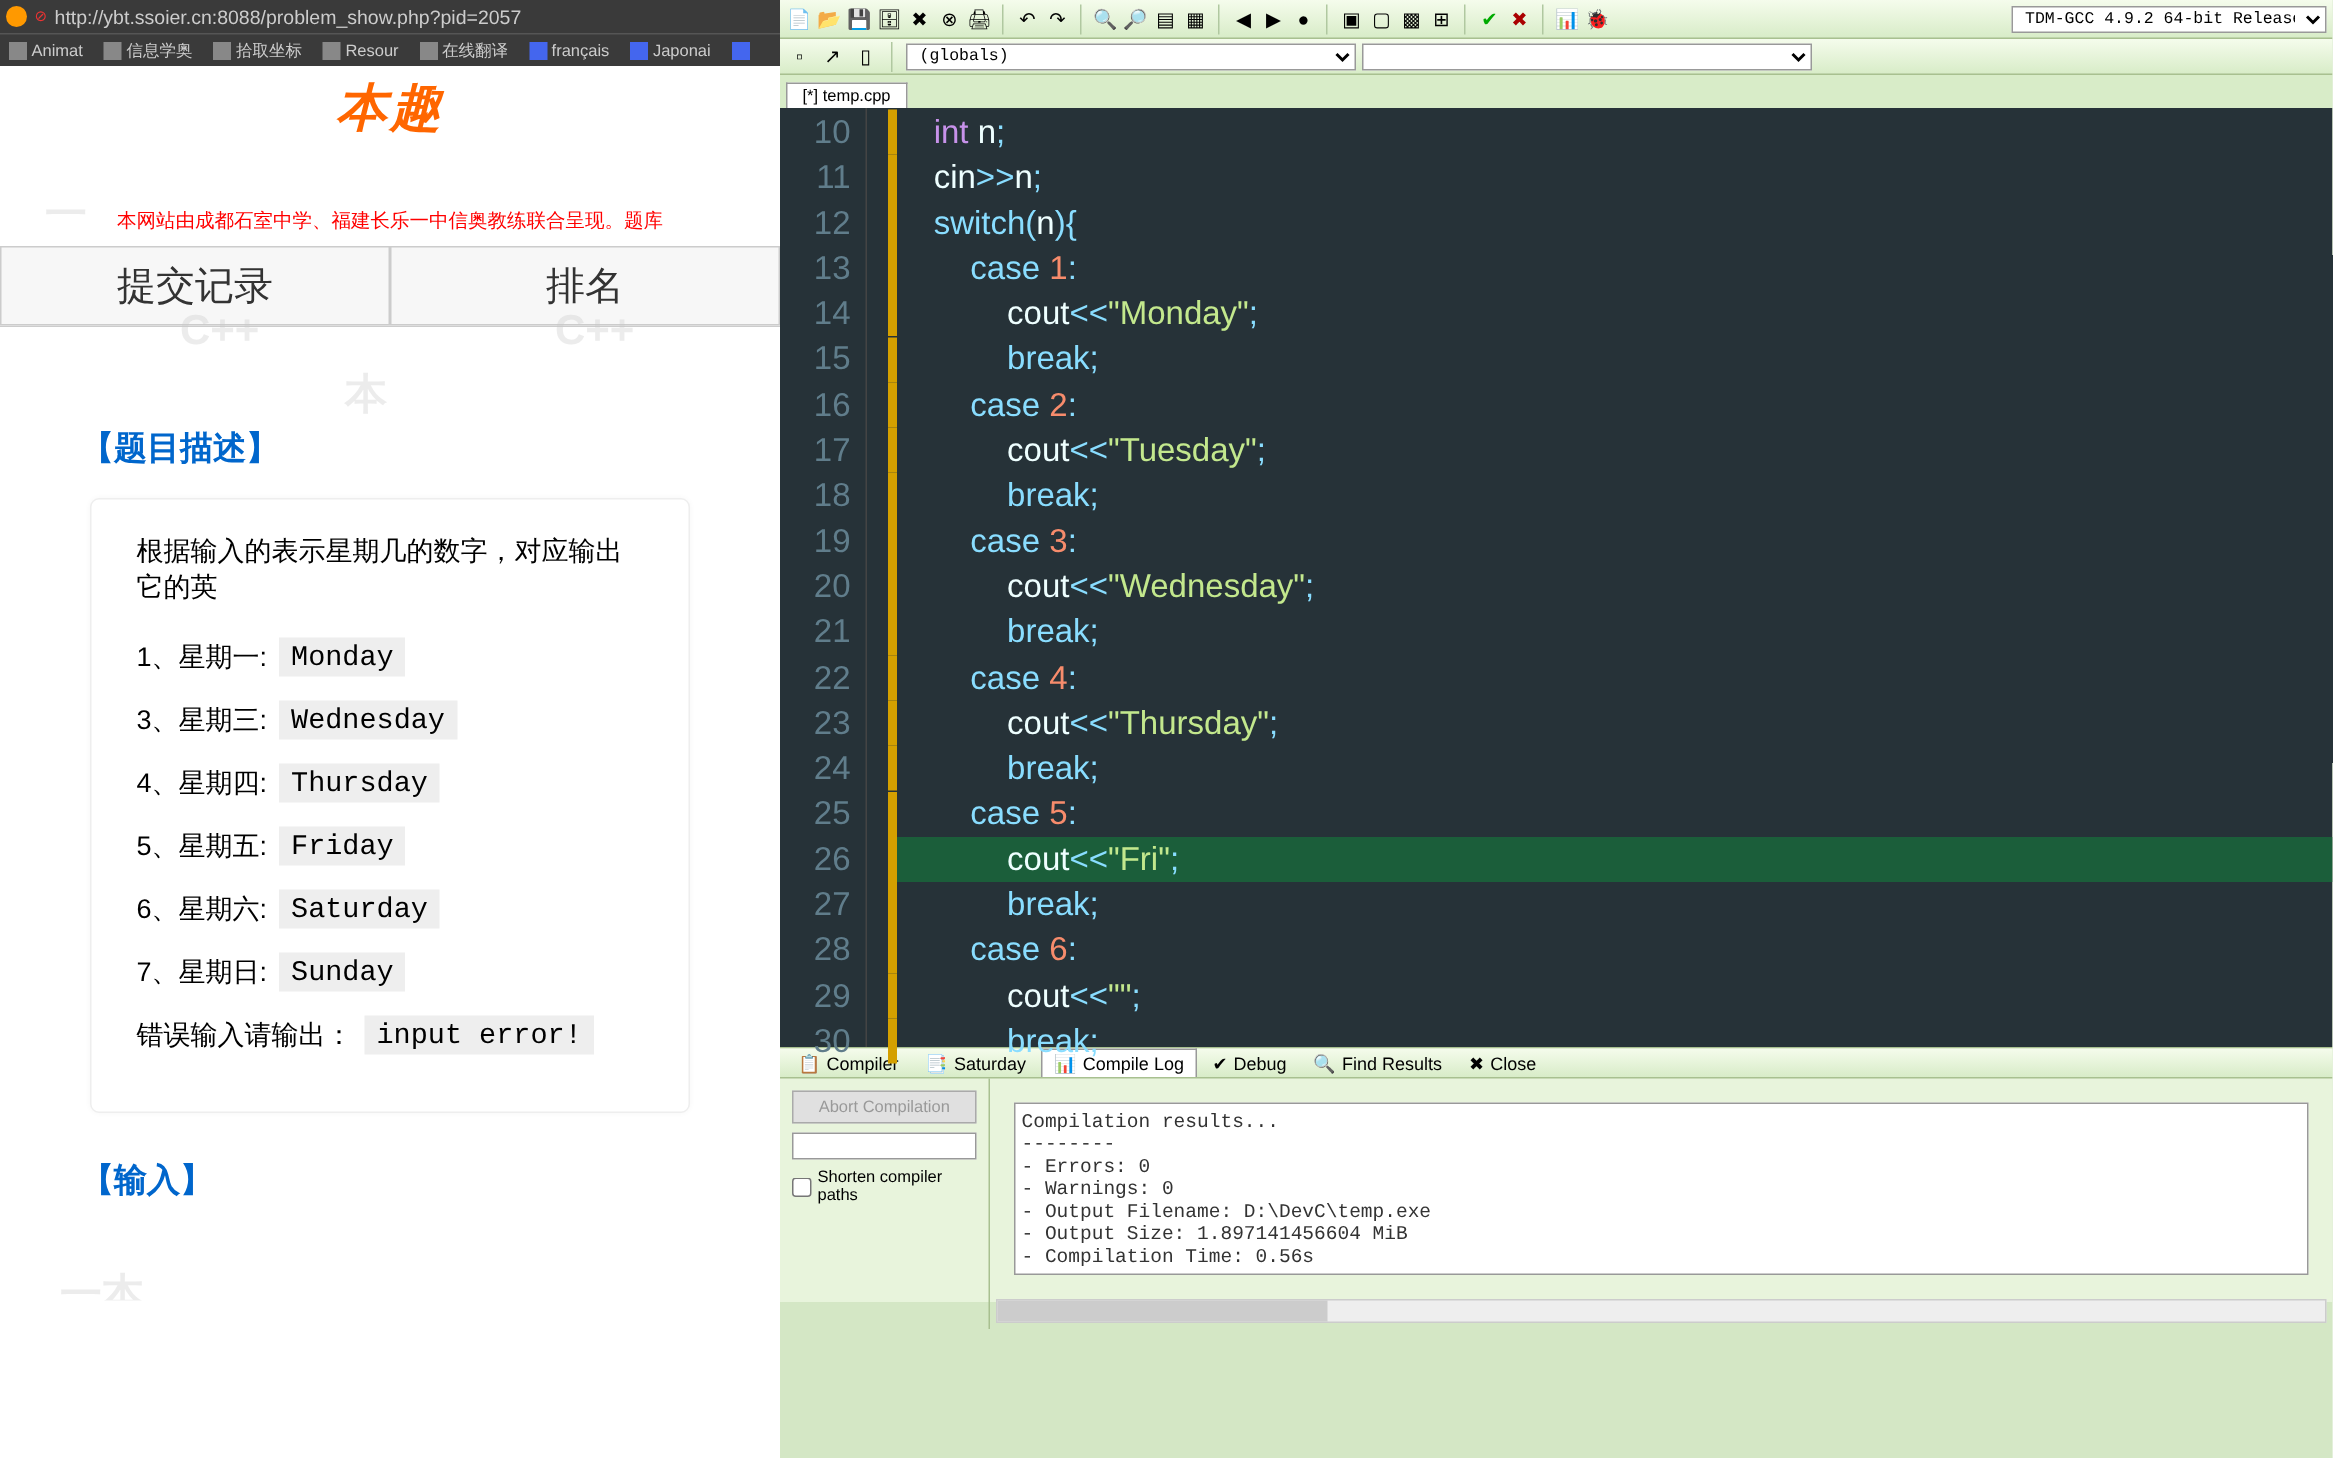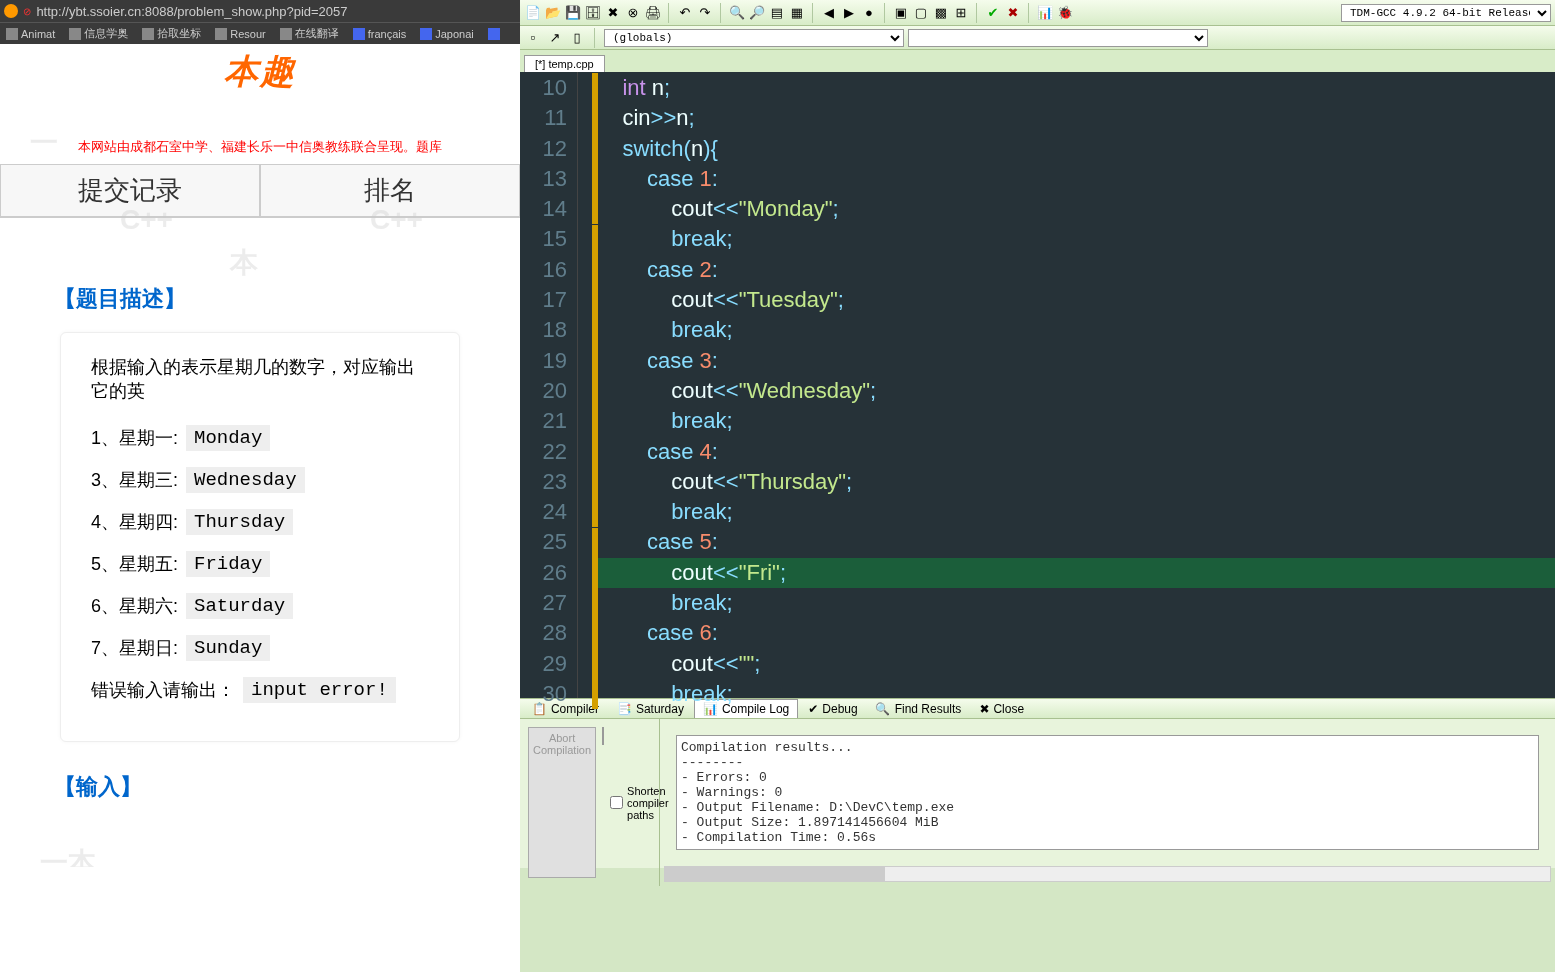--- a/index.html
+++ b/index.html
@@ -57,21 +57,21 @@
 .num{color:#f78c6c;}
 .id{color:#eeffff;}
 .pun{color:#89ddff;}
 .op{color:#89ddff;}
 
 .bottom-panel{height:170px;background:#e8f4dc;border-top:1px solid #a8c090;display:flex;flex-direction:column;}
 .bp-tabs{height:24px;display:flex;align-items:center;background:linear-gradient(#f5fcec,#d8ecc8);border-bottom:1px solid #a8c090;padding:0 4px;gap:2px;font-size:12px;}
 .bp-tab{padding:2px 8px;display:flex;align-items:center;gap:4px;cursor:pointer;}
 .bp-tab.active{background:#fff;border:1px solid #999;border-bottom:none;}
 .bp-body{flex:1;display:flex;}
-.bp-left{width:140px;border-right:1px solid #a8c090;padding:8px;display:flex;flex-direction:row;gap:6px;}
+.bp-left{width:140px;border-right:1px solid #a8c090;padding:8px;display:flex;flex-direction:column;gap:6px;}
 .abort-btn{background:#e0e0e0;border:1px solid #aaa;color:#999;padding:4px;font-size:11px;text-align:center;}
 .bp-input{border:1px solid #999;background:#fff;height:18px;}
 .cb-label{font-size:11px;display:flex;align-items:center;gap:4px;}
 .bp-output{flex:1;background:#fff;border:1px solid #999;margin:16px;padding:4px;font-family:"Courier New",monospace;font-size:13px;color:#333;white-space:pre;overflow:auto;}
 .h-scroll{height:16px;background:#eee;border:1px solid #ccc;margin:0 4px 4px 4px;position:relative;}
 .h-thumb{position:absolute;left:0;top:0;bottom:0;width:220px;background:#ccc;}
 </style>
 </head>
 <body>
 

